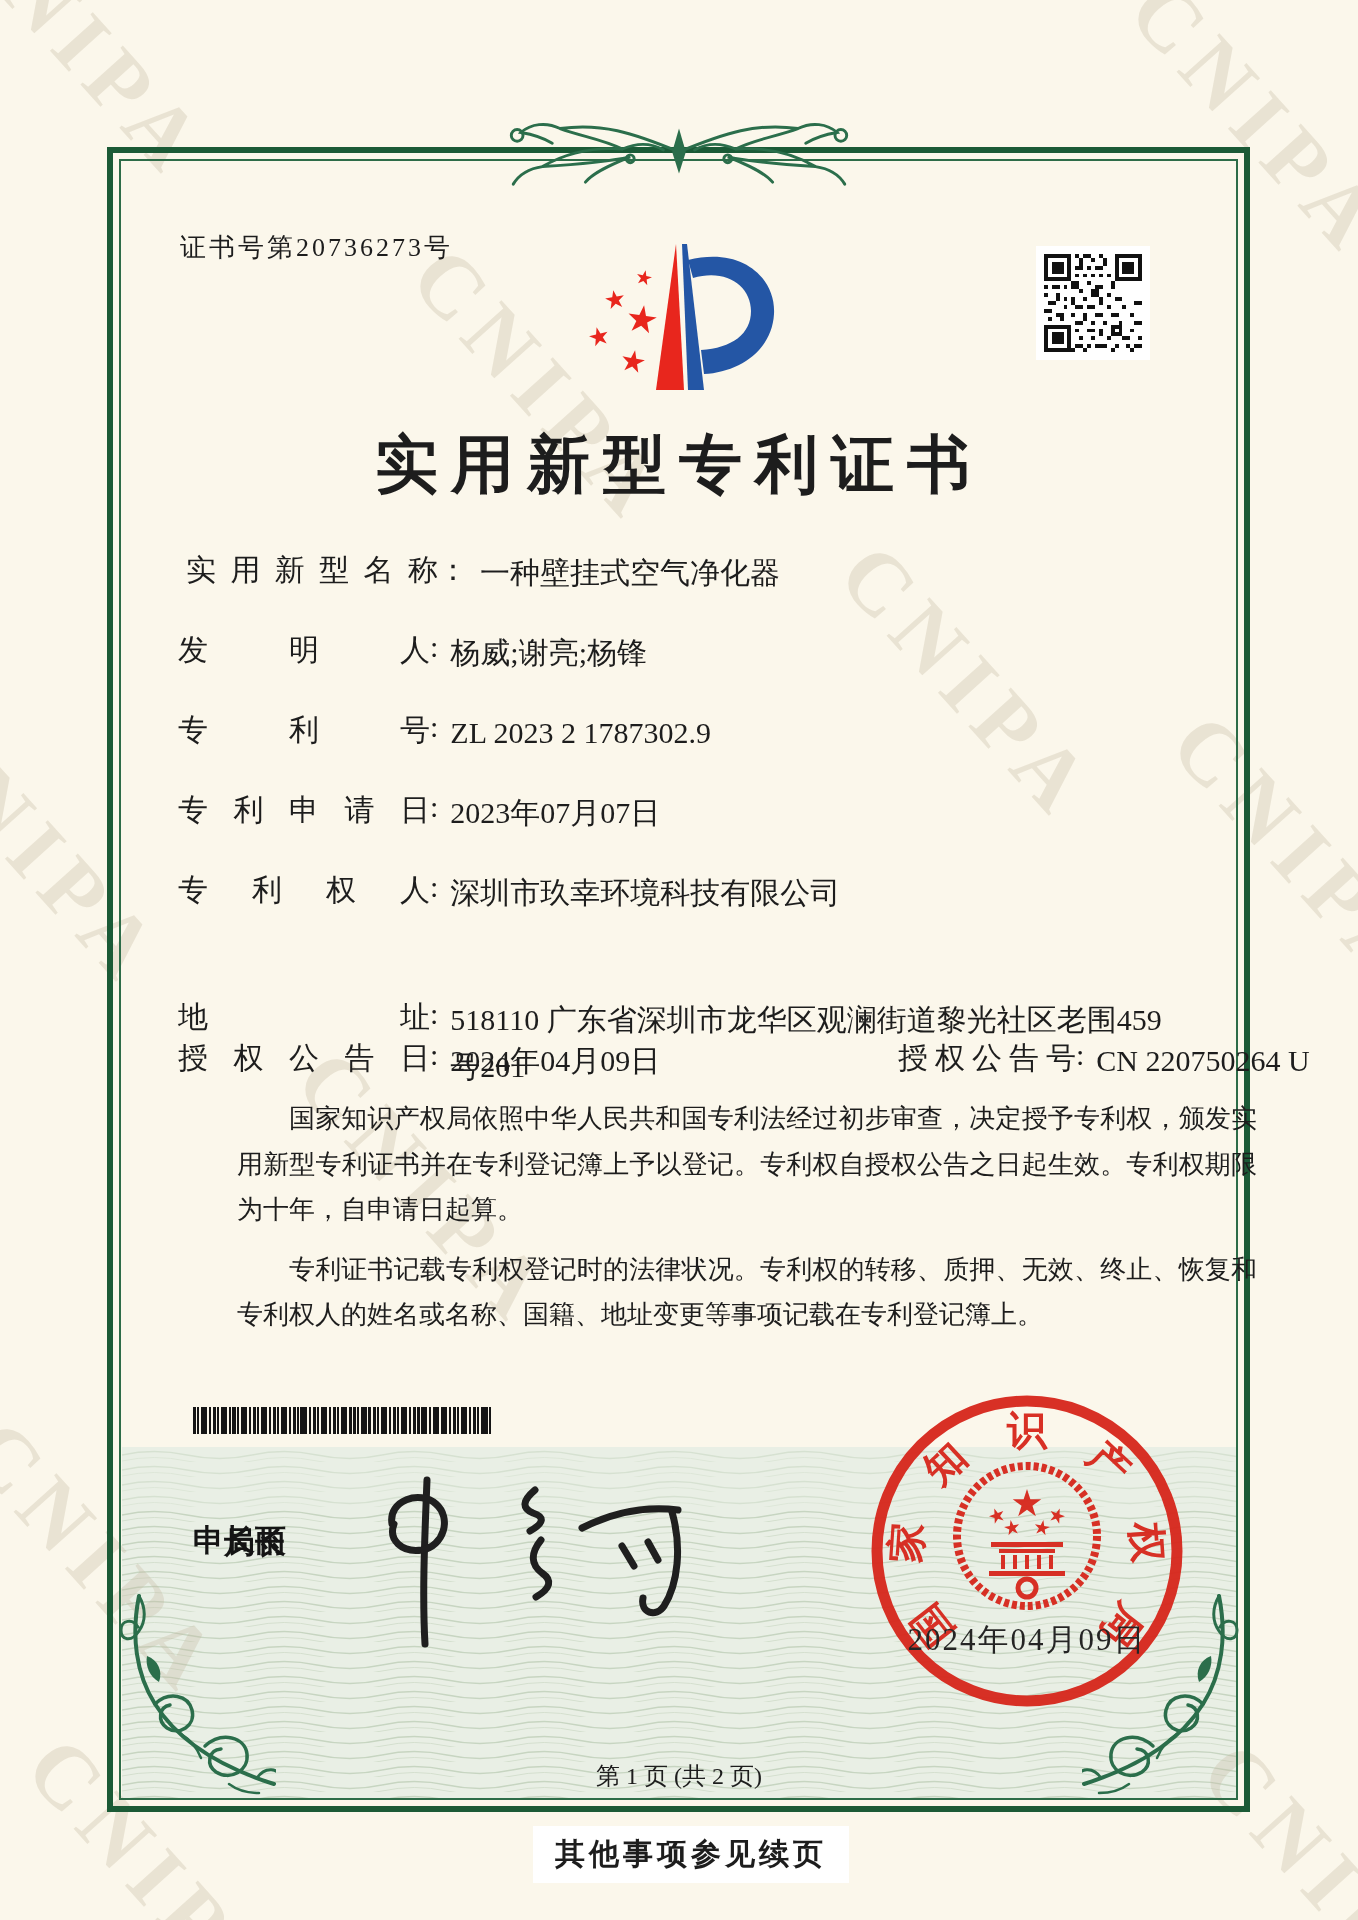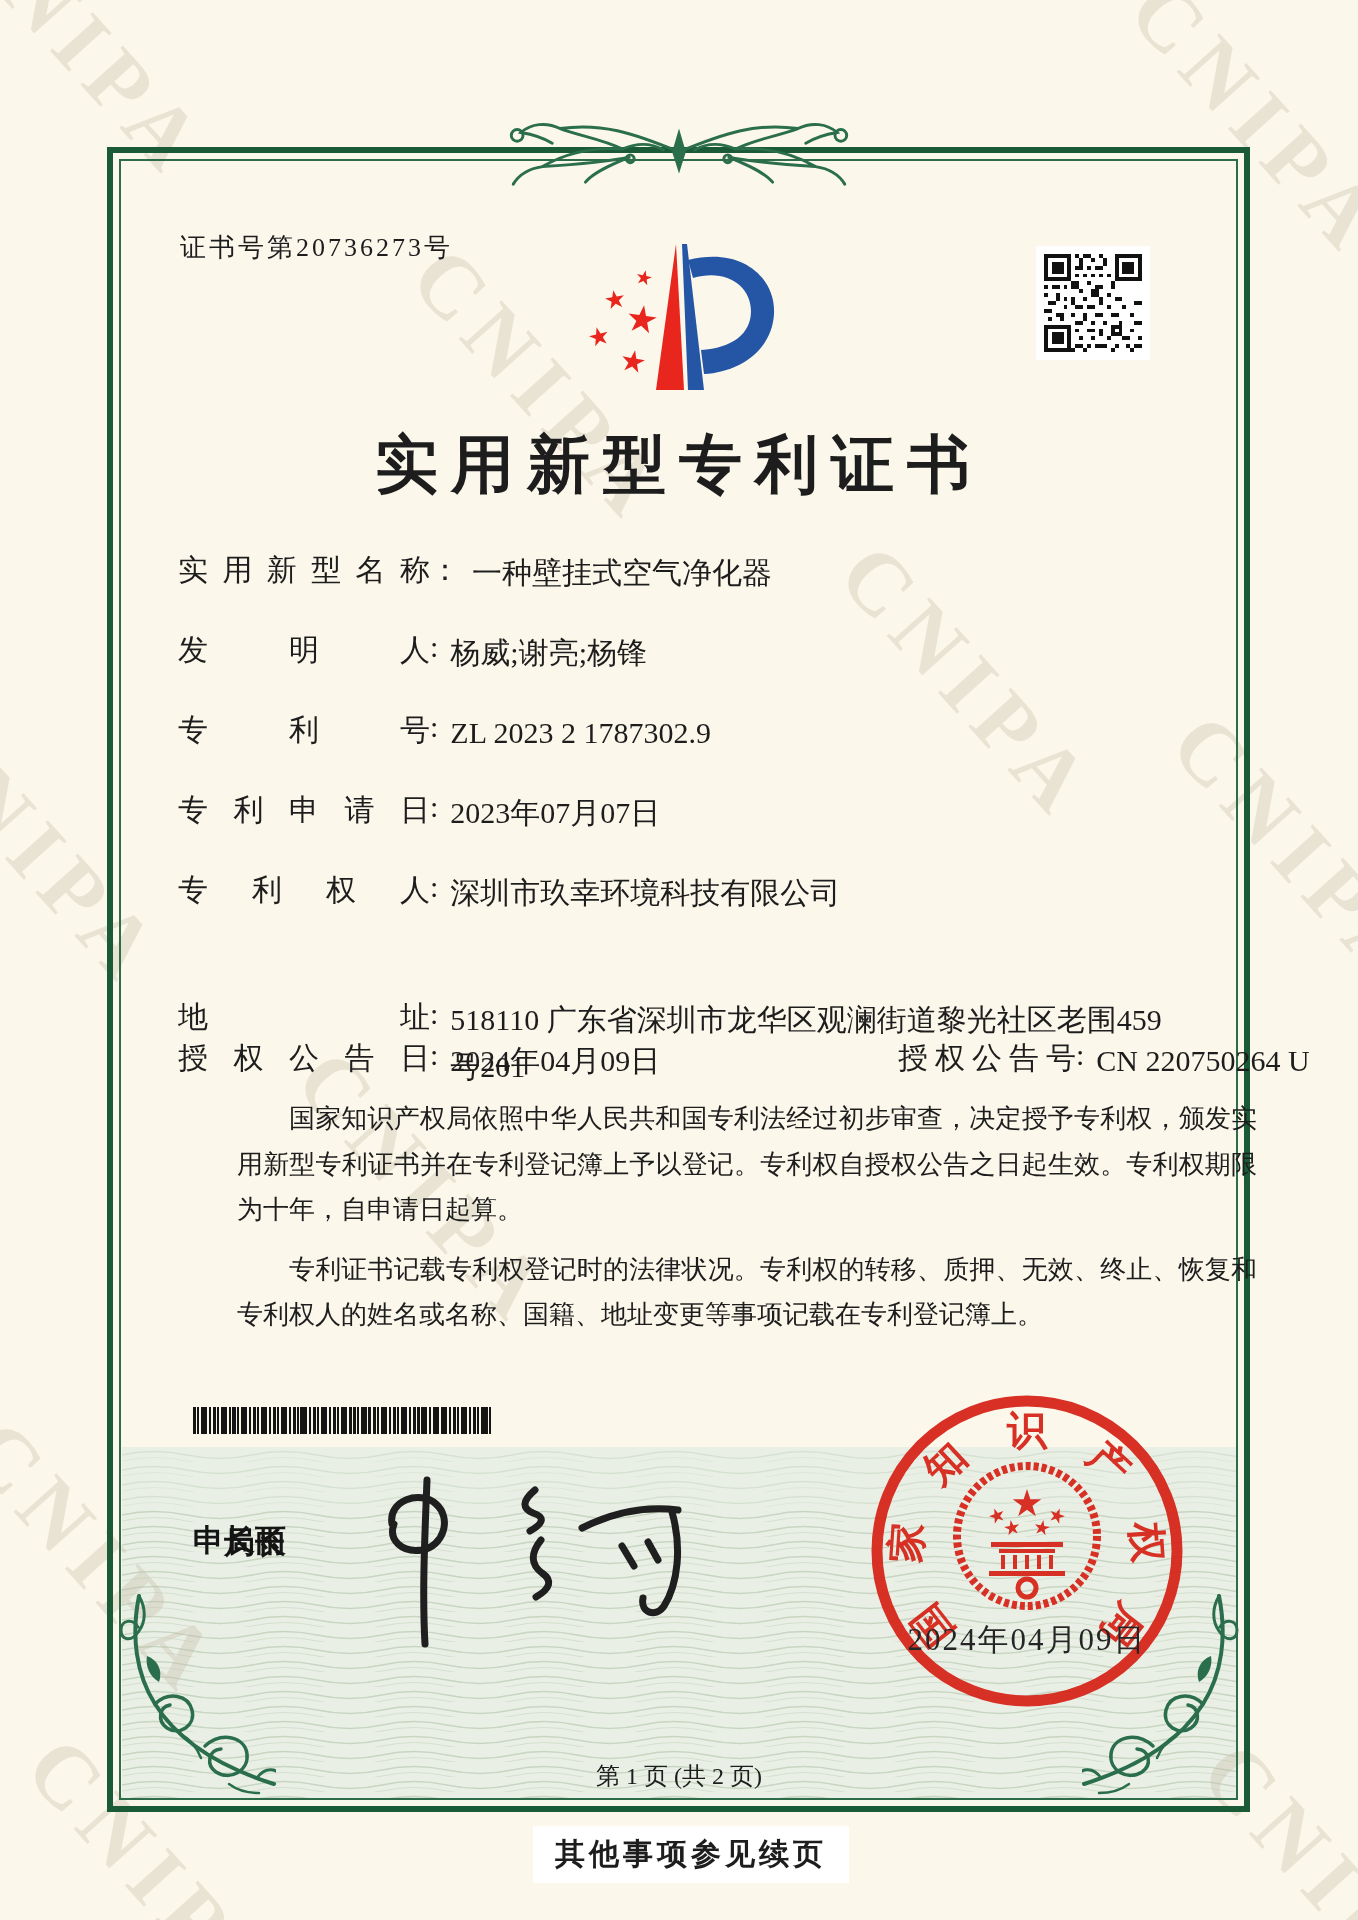--- a/index.html
+++ b/index.html
@@ -220,21 +220,21 @@
         <rect x="25" y="25" width="2" height="1"></rect>
       <rect x="9" y="26" width="1" height="1"></rect>
         <rect x="12" y="26" width="1" height="1"></rect>
         <rect x="19" y="26" width="1" height="1"></rect>
         <rect x="24" y="26" width="1" height="1"></rect>
     </g>
   </svg>
 
   <div class="title">实用新型专利证书</div>
 
-  <div class="frow" style="top:550px;">
+  <div class="frow" style="top:550px;margin-left:8px;">
     <span class="flabel">实用新型名称</span><span class="fsep">：</span><span class="fval">一种壁挂式空气净化器</span>
   </div>
   <div class="frow" style="top:630px;">
     <span class="flabel">发明人</span><span class="fsep">:</span><span class="fval">杨威;谢亮;杨锋</span>
   </div>
   <div class="frow" style="top:710px;">
     <span class="flabel">专利号</span><span class="fsep">:</span><span class="fval">ZL 2023 2 1787302.9</span>
   </div>
   <div class="frow" style="top:790px;">
     <span class="flabel">专利申请日</span><span class="fsep">:</span><span class="fval">2023年07月07日</span>

